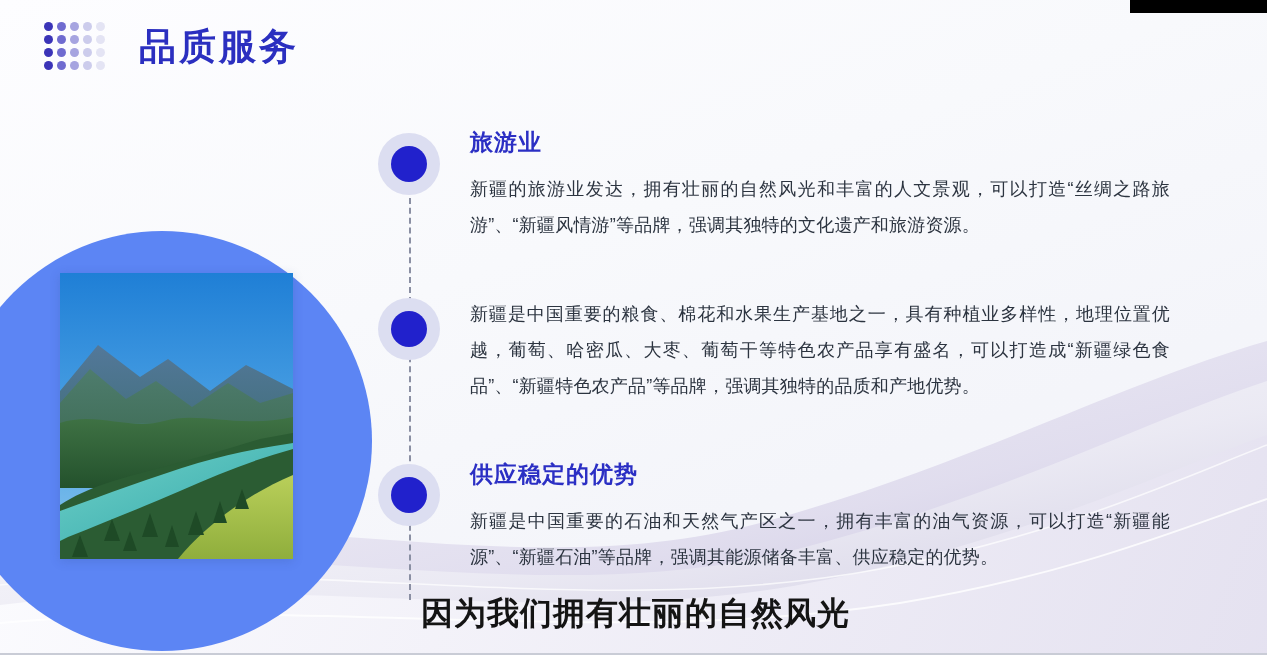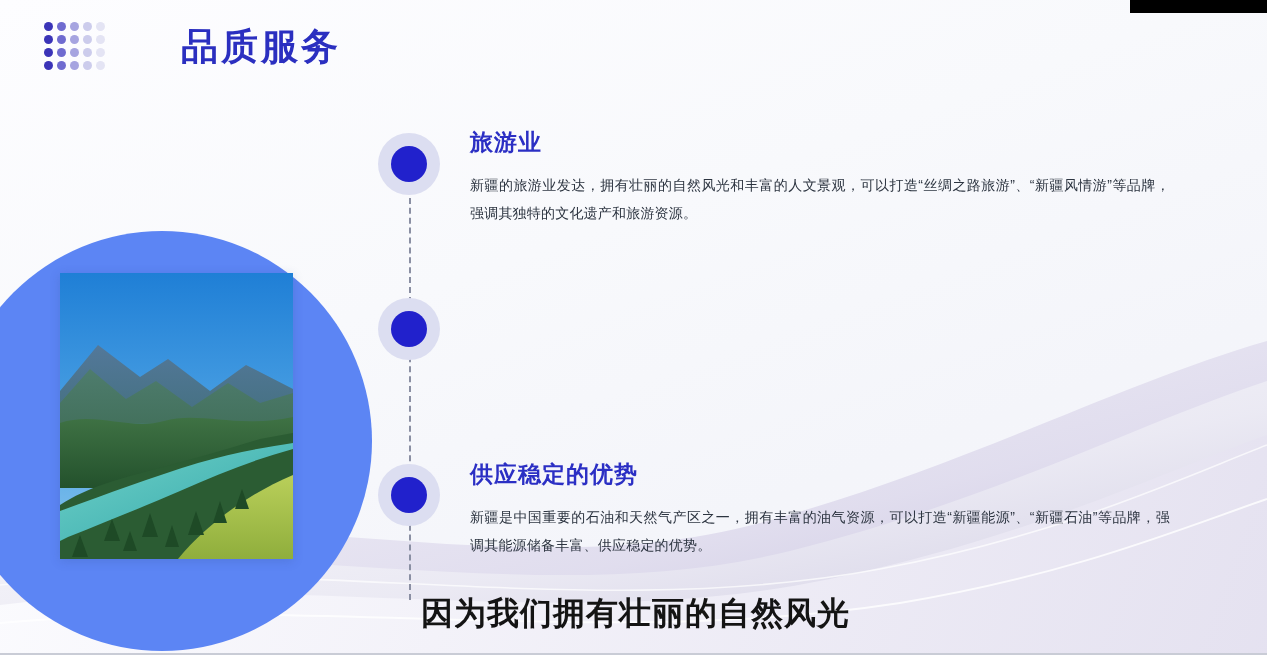--- a/index.html
+++ b/index.html
@@ -42,21 +42,20 @@
   }
 
   
   .header {
     position: absolute;
     top: 18px;
     left: 44px;
     display: flex;
     align-items: center;
     z-index: 20;
-    gap: 42px;
   }
   .dot-grid {
     display: grid;
     grid-template-columns: repeat(5, 13px);
     grid-template-rows: repeat(4, 13px);
     gap: 0px;
     margin-right: 30px;
     margin-top: 4px;
   }
   .dot {
@@ -150,21 +149,21 @@
   }
   .tl-heading {
     font-size: 23px;
     font-weight: 700;
     color: #2b2fc4;
     letter-spacing: 1px;
     margin: 0 0 16px 0;
     line-height: 1.1;
   }
   .tl-body {
-    font-size: 14px;
+    font-size: 18px;
     color: #2c3440;
     line-height: 2.0;
     letter-spacing: 0.2px;
     margin: 0;
     text-align: justify;
   }
 
   
   .item-1 .tl-bullet { left: 378px; top: 133px; }
   .item-1 .tl-text   { top: 130px; }
@@ -306,20 +305,21 @@
         <h2 class="tl-heading">旅游业</h2>
         <p class="tl-body">新疆的旅游业发达，拥有壮丽的自然风光和丰富的人文景观，可以打造“丝绸之路旅游”、“新疆风情游”等品牌，强调其独特的文化遗产和旅游资源。</p>
       </div>
     </div>
 
     <div class="tl-item item-2">
       <div class="tl-bullet">
           <i></i>
         </div>
       <div class="tl-text">
+        <p class="tl-body">新疆是中国重要的粮食、棉花和水果生产基地之一，具有种植业多样性，地理位置优越，葡萄、哈密瓜、大枣、葡萄干等特色农产品享有盛名，可以打造成“新疆绿色食品”、“新疆特色农产品”等品牌，强调其独特的品质和产地优势。</p>
       </div>
     </div>
 
     <div class="tl-item item-3">
       <div class="tl-bullet">
           <i></i>
         </div>
       <div class="tl-text">
         <h2 class="tl-heading">供应稳定的优势</h2>
         <p class="tl-body">新疆是中国重要的石油和天然气产区之一，拥有丰富的油气资源，可以打造“新疆能源”、“新疆石油”等品牌，强调其能源储备丰富、供应稳定的优势。</p>

